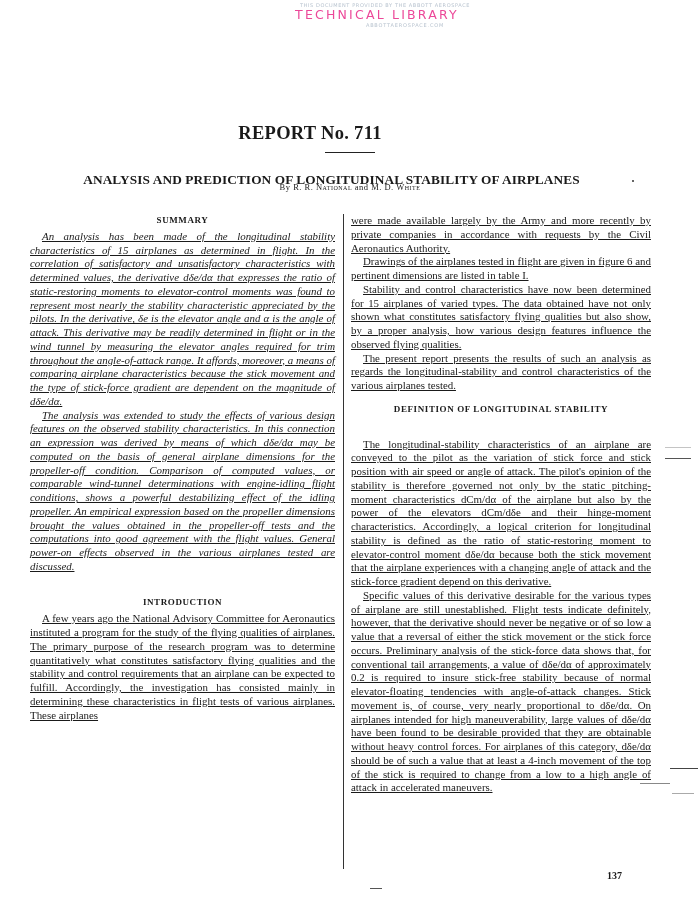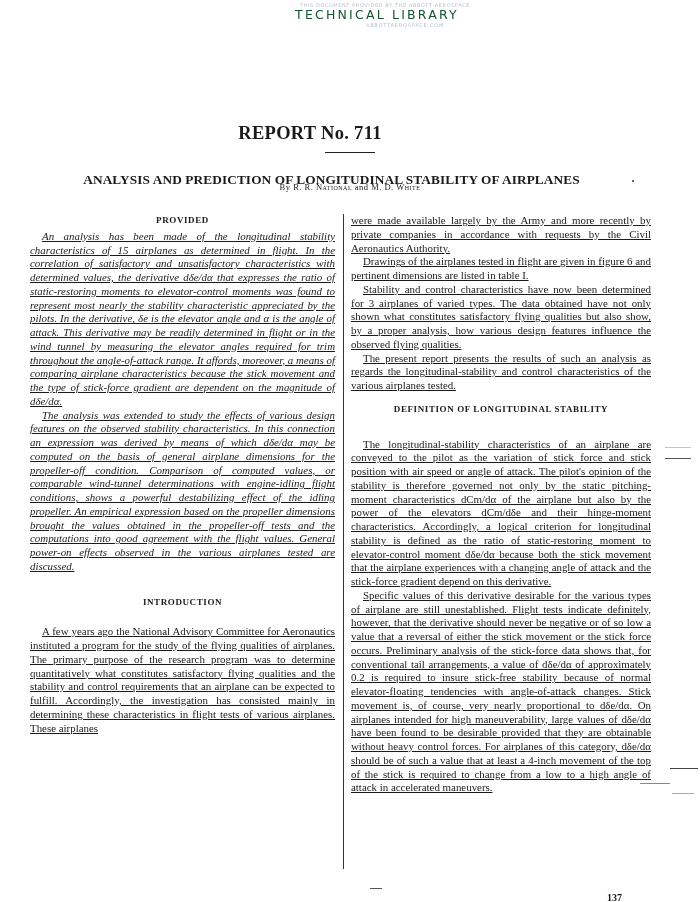--- a/index.html
+++ b/index.html
@@ -2,21 +2,21 @@
 <html><head>
 <meta charset="utf-8">
 <style>
   html, body { margin: 0; padding: 0; background: #ffffff; }
   body { width: 700px; height: 902px; position: relative; overflow: hidden;
          font-family: "DejaVu Serif", "Liberation Serif", serif; color: #1a1a1a; }
 
   .watermark { position: absolute; top: 0; left: 250px; width: 250px; text-align: center;
                font-family: "DejaVu Sans", "Liberation Sans", sans-serif; color: #b8c3cf; line-height: 1; }
   .watermark .wm-top { font-size: 5px; letter-spacing: 0.6px; margin-top: 3px; padding-left: 20px; }
-  .watermark .wm-main { font-size: 12.5px; letter-spacing: 2.2px; margin-top: 1px; color: #14532d; padding-left: 4px; }
+  .watermark .wm-main { font-size: 12.5px; letter-spacing: 2.2px; margin-top: 1px; color: #ec4899; padding-left: 4px; }
   .watermark .wm-url { font-size: 5px; letter-spacing: 0.8px; margin-top: 1px; padding-left: 60px; }
 
   .report-no { position: absolute; top: 123px; left: 0; width: 620px; text-align: center;
                font-family: "Liberation Serif", serif; font-weight: bold; font-size: 18.5px; letter-spacing: 0.3px; }
   .title-rule { position: absolute; top: 152px; left: 325px; width: 50px; height: 1px; background: #222; }
   .paper-title { position: absolute; top: 172px; left: 0; width: 663px; text-align: center;
                  font-family: "Liberation Serif", serif; font-weight: bold; font-size: 13.3px; letter-spacing: 0.1px; }
   .authors { position: absolute; top: 182px; left: 0; width: 700px; text-align: center;
              font-family: "Liberation Serif", serif; font-size: 8.5px; letter-spacing: 0.5px; }
   .authors .sc { font-variant: small-caps; }
@@ -24,24 +24,24 @@
   .col { position: absolute; top: 212px; font-family: "Liberation Serif", serif; font-size: 10.9px;
          line-height: 13.75px; text-align: justify; }
   .col-left { left: 30px; width: 305px; }
   .col-right { left: 351px; width: 300px; top: 214px; }
   .col-divider { position: absolute; left: 343px; top: 214px; width: 1px; height: 655px; background: #333; }
 
   .heading { text-align: center; font-size: 9px; font-weight: bold; letter-spacing: 0.6px;
              margin: 2px 0 2px 0; }
   .summary p { font-style: italic; margin: 0; text-indent: 12px; }
   .col p { margin: 0; text-indent: 12px; text-decoration: underline; }
-  .intro-heading { margin-top: 22px; margin-bottom: 16px; }
+  .intro-heading { margin-top: 22px; margin-bottom: 3px; }
   .def-heading { margin-top: 10px; margin-bottom: 21px; }
 
-  .page-number { position: absolute; top: 892px; left: 607px; font-family: "Liberation Serif", serif;
+  .page-number { position: absolute; top: 870px; left: 607px; font-family: "Liberation Serif", serif;
                  font-size: 10px; font-weight: bold; }
   .footer-mark { position: absolute; top: 888px; left: 370px; width: 12px; height: 1px; background: #555; }
 
   .margin-mark { position: absolute; height: 1px; background: #9a9a9a; }
   .m1 { left: 665px; top: 447px; width: 26px; background: #c4c4c4; }
   .m2 { left: 665px; top: 458px; width: 26px; background: #555; }
   .m3 { left: 670px; top: 768px; width: 28px; background: #444; }
   .m4 { left: 640px; top: 783px; width: 30px; background: #888; }
   .m5 { left: 672px; top: 793px; width: 22px; background: #aaa; }
   .speck { position: absolute; width: 2px; height: 2px; background: #333; border-radius: 1px; }
@@ -60,34 +60,34 @@
 <div class="paper-title">ANALYSIS AND PREDICTION OF LONGITUDINAL STABILITY OF AIRPLANES</div>
 <div class="authors">
   <span>By</span>
   <span class="sc">R. R. National</span>
   <span>and</span>
   <span class="sc">M. D. White</span>
 </div>
 
 <div class="col col-left">
   <div class="summary">
-    <div class="heading">PROVIDED</div>
+    <div class="heading">SUMMARY</div>
     <p>An analysis has been made of the longitudinal stability characteristics of 15 airplanes as determined in flight. In the correlation of satisfactory and unsatisfactory characteristics with determined values, the derivative dδe/dα that expresses the ratio of static-restoring moments to elevator-control moments was found to represent most nearly the stability characteristic appreciated by the pilots. In the derivative, δe is the elevator angle and α is the angle of attack. This derivative may be readily determined in flight or in the wind tunnel by measuring the elevator angles required for trim throughout the angle-of-attack range. It affords, moreover, a means of comparing airplane characteristics because the stick movement and the type of stick-force gradient are dependent on the magnitude of dδe/dα.</p>
     <p>The analysis was extended to study the effects of various design features on the observed stability characteristics. In this connection an expression was derived by means of which dδe/dα may be computed on the basis of general airplane dimensions for the propeller-off condition. Comparison of computed values, or comparable wind-tunnel determinations with engine-idling flight conditions, shows a powerful destabilizing effect of the idling propeller. An empirical expression based on the propeller dimensions brought the values obtained in the propeller-off tests and the computations into good agreement with the flight values. General power-on effects observed in the various airplanes tested are discussed.</p>
   </div>
   <div class="heading intro-heading">INTRODUCTION</div>
   <p>A few years ago the National Advisory Committee for Aeronautics instituted a program for the study of the flying qualities of airplanes. The primary purpose of the research program was to determine quantitatively what constitutes satisfactory flying qualities and the stability and control requirements that an airplane can be expected to fulfill. Accordingly, the investigation has consisted mainly in determining these characteristics in flight tests of various airplanes. These airplanes</p>
 </div>
 
 <div class="col-divider"></div>
 
 <div class="col col-right">
   <p style="text-indent:0">were made available largely by the Army and more recently by private companies in accordance with requests by the Civil Aeronautics Authority.</p>
   <p>Drawings of the airplanes tested in flight are given in figure 6 and pertinent dimensions are listed in table I.</p>
-  <p>Stability and control characteristics have now been determined for 3 airplanes of varied types. The data obtained have not only shown what constitutes satisfactory flying qualities but also show, by a proper analysis, how various design features influence the observed flying qualities.</p>
+  <p>Stability and control characteristics have now been determined for 15 airplanes of varied types. The data obtained have not only shown what constitutes satisfactory flying qualities but also show, by a proper analysis, how various design features influence the observed flying qualities.</p>
   <p>The present report presents the results of such an analysis as regards the longitudinal-stability and control characteristics of the various airplanes tested.</p>
   <div class="heading def-heading">DEFINITION OF LONGITUDINAL STABILITY</div>
   <p>The longitudinal-stability characteristics of an airplane are conveyed to the pilot as the variation of stick force and stick position with air speed or angle of attack. The pilot's opinion of the stability is therefore governed not only by the static pitching-moment characteristics dCm/dα of the airplane but also by the power of the elevators dCm/dδe and their hinge-moment characteristics. Accordingly, a logical criterion for longitudinal stability is defined as the ratio of static-restoring moment to elevator-control moment dδe/dα because both the stick movement that the airplane experiences with a changing angle of attack and the stick-force gradient depend on this derivative.</p>
   <p>Specific values of this derivative desirable for the various types of airplane are still unestablished. Flight tests indicate definitely, however, that the derivative should never be negative or of so low a value that a reversal of either the stick movement or the stick force occurs. Preliminary analysis of the stick-force data shows that, for conventional tail arrangements, a value of dδe/dα of approximately 0.2 is required to insure stick-free stability because of normal elevator-floating tendencies with angle-of-attack changes. Stick movement is, of course, very nearly proportional to dδe/dα. On airplanes intended for high maneuverability, large values of dδe/dα have been found to be desirable provided that they are obtainable without heavy control forces. For airplanes of this category, dδe/dα should be of such a value that at least a 4-inch movement of the top of the stick is required to change from a low to a high angle of attack in accelerated maneuvers.</p>
 </div>
 
 <div class="page-number">137</div>
 <div class="footer-mark"></div>
 
 <div class="margin-mark m1"></div>

